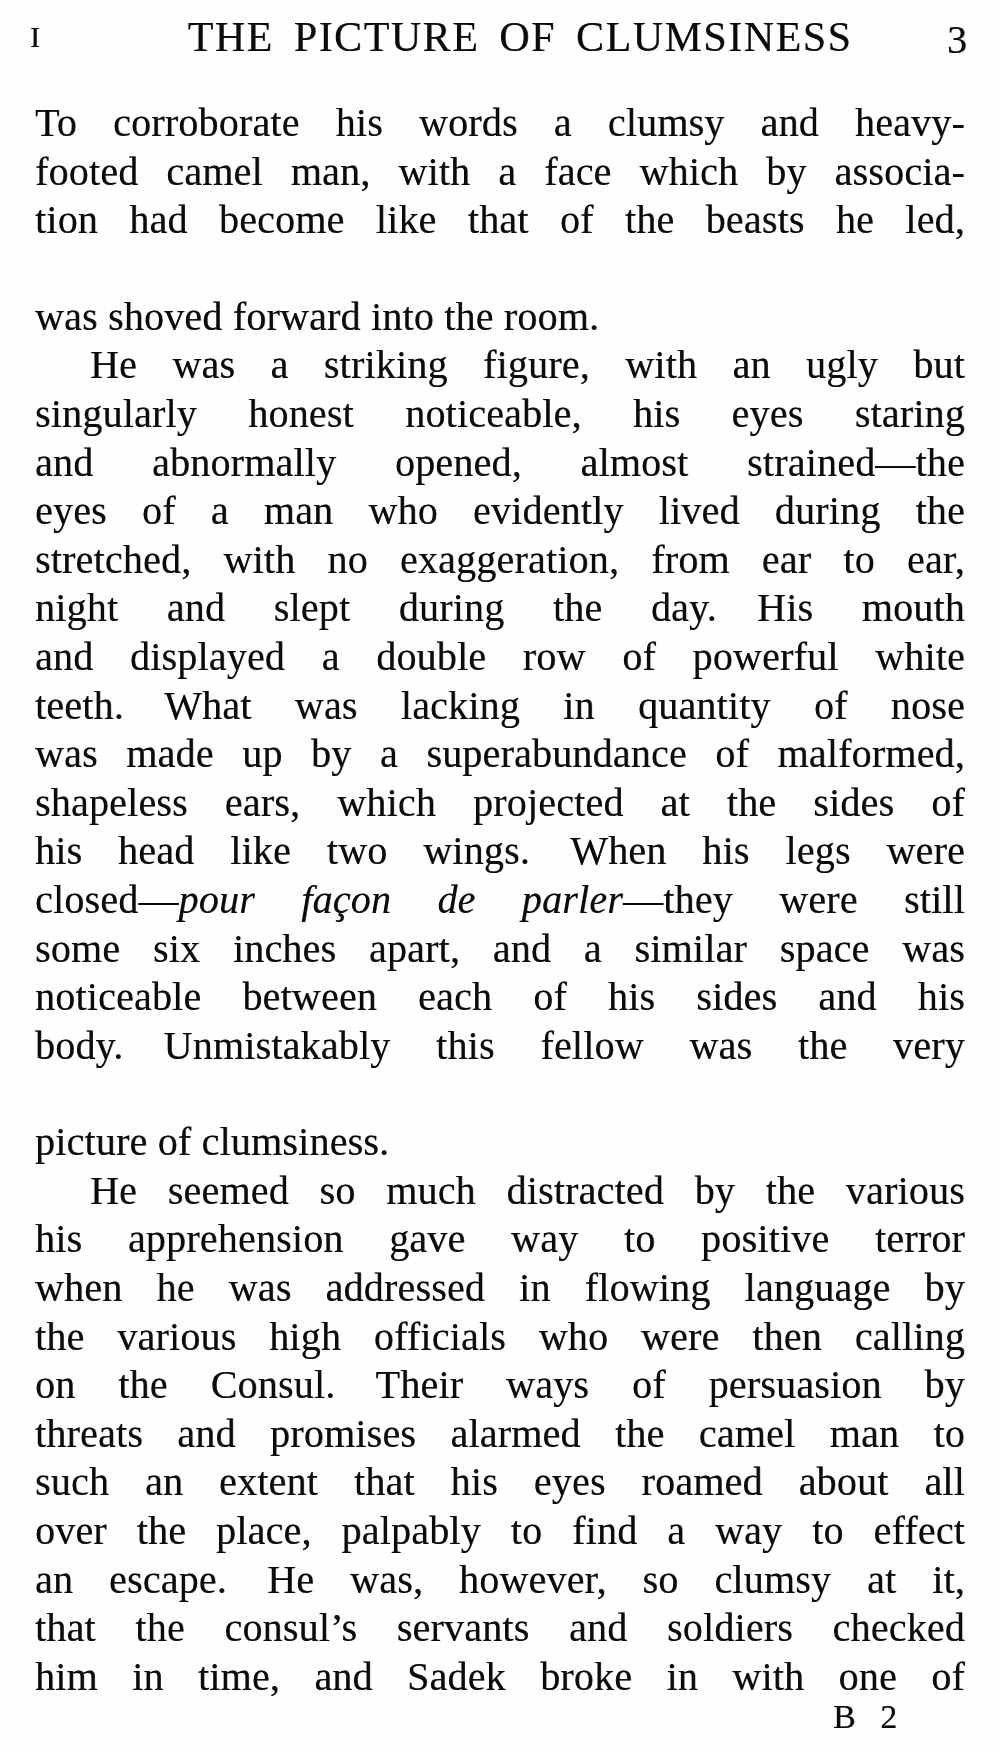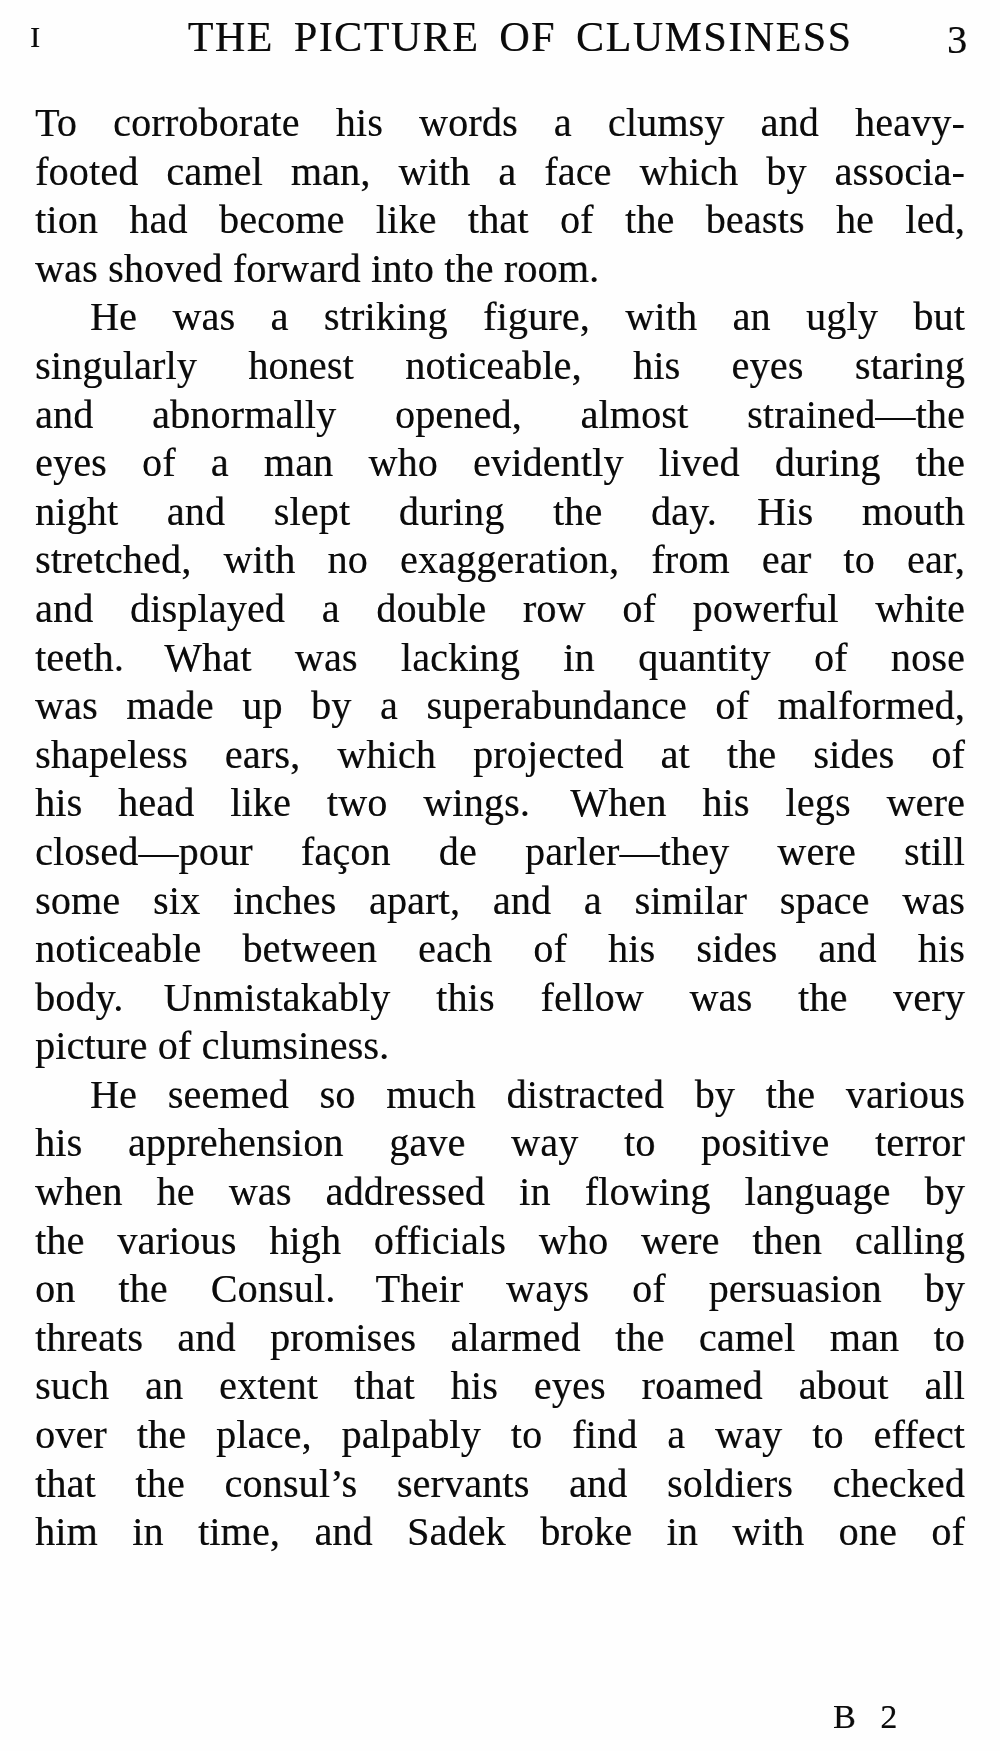--- a/index.html
+++ b/index.html
@@ -48,23 +48,23 @@
     font-size: 40px;
     line-height: 48.6px;
     height: 48.6px;
     letter-spacing: 0.2px;
     text-align: justify;
     text-align-last: justify;
     text-justify: inter-word;
     white-space: normal;
     overflow: visible;
   }
-  .line.end { text-align-last: left; }
+  .line.end { text-align-last: left; margin-top: 48px; }
   .line.indent { text-indent: 55px; }
-  .it { }
+  .it { font-style: italic; }
   .signature {
     position: absolute;
     left: 833px;
     top: 1700px;
     font-size: 34px;
     line-height: 1;
     word-spacing: 16px;
   }
 </style>
 </head>
@@ -82,40 +82,41 @@
 
     <div class="line">To corroborate his words a clumsy and heavy-</div>
     <div class="line">footed camel man, with a face which by associa-</div>
     <div class="line">tion had become like that of the beasts he led,</div>
     <div class="line end">was shoved forward into the room.</div>
 
     <div class="line indent">He was a striking figure, with an ugly but</div>
     <div class="line">singularly honest noticeable, his eyes staring</div>
     <div class="line">and abnormally opened, almost strained—the</div>
     <div class="line">eyes of a man who evidently lived during the</div>
+    <div class="line">stretched, with no exaggeration, from ear to ear,</div>
     <div class="line">night and slept during the day. His mouth</div>
-    <div class="line">stretched, with no exaggeration, from ear to ear,</div>
     <div class="line">and displayed a double row of powerful white</div>
     <div class="line">teeth. What was lacking in quantity of nose</div>
     <div class="line">was made up by a superabundance of malformed,</div>
     <div class="line">shapeless ears, which projected at the sides of</div>
     <div class="line">his head like two wings. When his legs were</div>
     <div class="line"><span>closed—</span><span class="it">pour façon de parler</span><span>—they were still</span></div>
     <div class="line">some six inches apart, and a similar space was</div>
     <div class="line">noticeable between each of his sides and his</div>
     <div class="line">body. Unmistakably this fellow was the very</div>
     <div class="line end">picture of clumsiness.</div>
 
     <div class="line indent">He seemed so much distracted by the various</div>
     <div class="line">his apprehension gave way to positive terror</div>
     <div class="line">when he was addressed in flowing language by</div>
     <div class="line">the various high officials who were then calling</div>
     <div class="line">on the Consul. Their ways of persuasion by</div>
     <div class="line">threats and promises alarmed the camel man to</div>
     <div class="line">such an extent that his eyes roamed about all</div>
     <div class="line">over the place, palpably to find a way to effect</div>
+    <div class="line">an escape. He was, however, so clumsy at it,</div>
     <div class="line">that the consul’s servants and soldiers checked</div>
     <div class="line">him in time, and Sadek broke in with one of</div>
   </div>
 
   <div class="signature">B 2</div>
 
 </div>
 
 </body></html>

